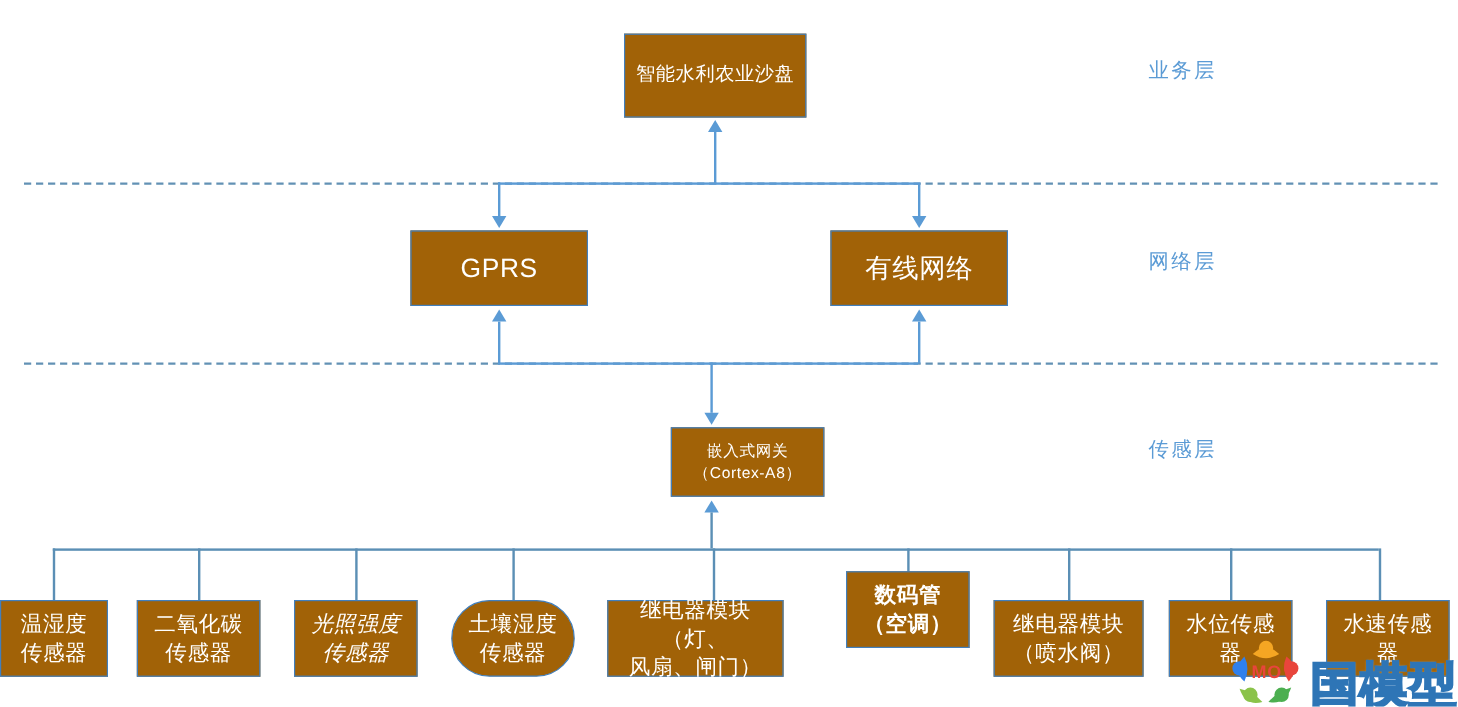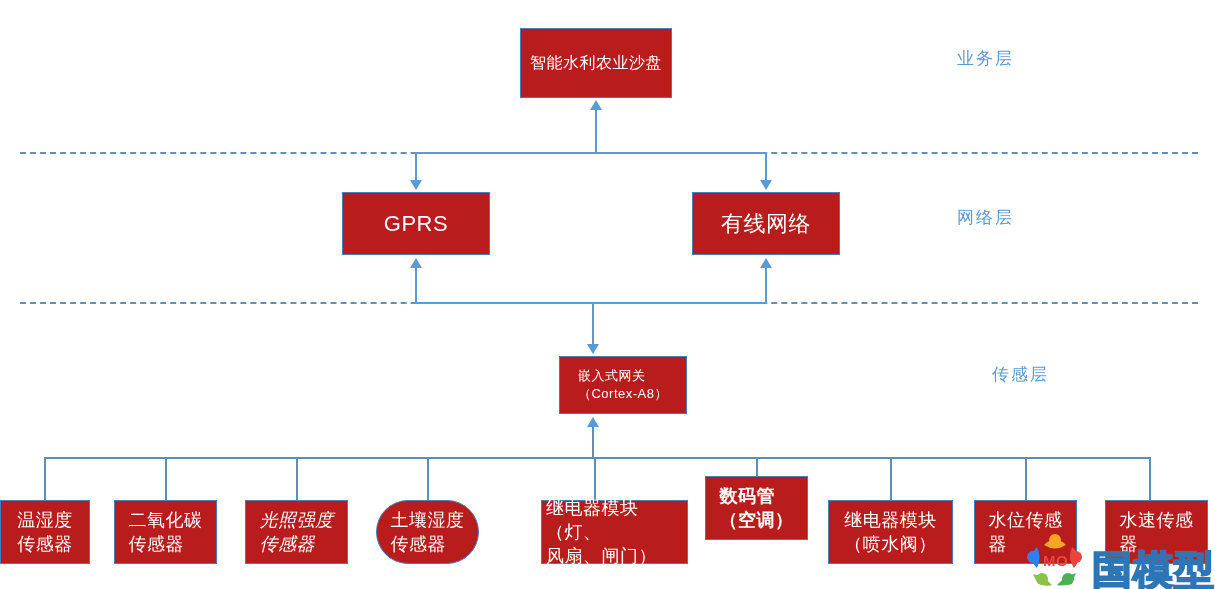--- a/index.html
+++ b/index.html
@@ -15,26 +15,27 @@
     width: 1215px;
     height: 589px;
     background: #ffffff;
     overflow: hidden;
   }
 
   
   .node {
     position: absolute;
     box-sizing: border-box;
-    background: #b91c1c;
+    background: #a16207;
     border: 1px solid #417FBD;
     color: #ffffff;
     display: flex;
     align-items: center;
     justify-content: center;
+    text-align: center;
     line-height: 1.35;
     letter-spacing: 0.5px;
     font-weight: 400;
   }
   .node span { display: block; padding: 0 4px; }
 
   .node-business { font-size: 16px; }
   .node-network  { font-size: 22px; }
   .node-gateway  { font-size: 13px; }
   .node-sensor   { font-size: 18px; }
@@ -113,21 +114,21 @@
 </head>
 <body>
 
 <div id="canvas">
 
   <div class="divider" style="left:20px; top:152px; width:1178px;"></div>
   <div class="divider" style="left:20px; top:302px; width:1178px;"></div>
 
   <div class="layer-label" style="left:957px; top:47px;">业务层</div>
   <div class="layer-label" style="left:957px; top:206px;">网络层</div>
-  <div class="layer-label" style="left:957px; top:363px;margin-left:35px;">传感层</div>
+  <div class="layer-label" style="left:957px; top:363px;">传感层</div>
 
   <div class="node node-business" style="left:520px; top:28px; width:152px; height:70px;">
     <div>
       <span>智能水利农业沙盘</span>
     </div>
   </div>
 
   <div class="vline" style="left:595px; top:110px; height:43px;"></div>
   <div class="arrow-up" style="left:590px; top:100px;"></div>
   <div class="hline" style="left:415px; top:152px; width:350px;"></div>
@@ -194,21 +195,21 @@
     </div>
   </div>
 
   <div class="node node-sensor" style="left:376px; top:500px; width:103px; height:64px;border-radius:32px;">
     <div>
       <span>土壤湿度</span>
       <span>传感器</span>
     </div>
   </div>
 
-  <div class="node node-sensor" style="left:506px; top:500px; width:147px; height:64px;margin-left:35px;">
+  <div class="node node-sensor" style="left:506px; top:500px; width:147px; height:64px;">
     <div>
       <span>继电器模块（灯、</span>
       <span>风扇、闸门）</span>
     </div>
   </div>
 
   <div class="node node-sensor" style="left:705px; top:476px; width:103px; height:64px;font-weight:bold;">
     <div>
       <span>数码管</span>
       <span>（空调）</span>

